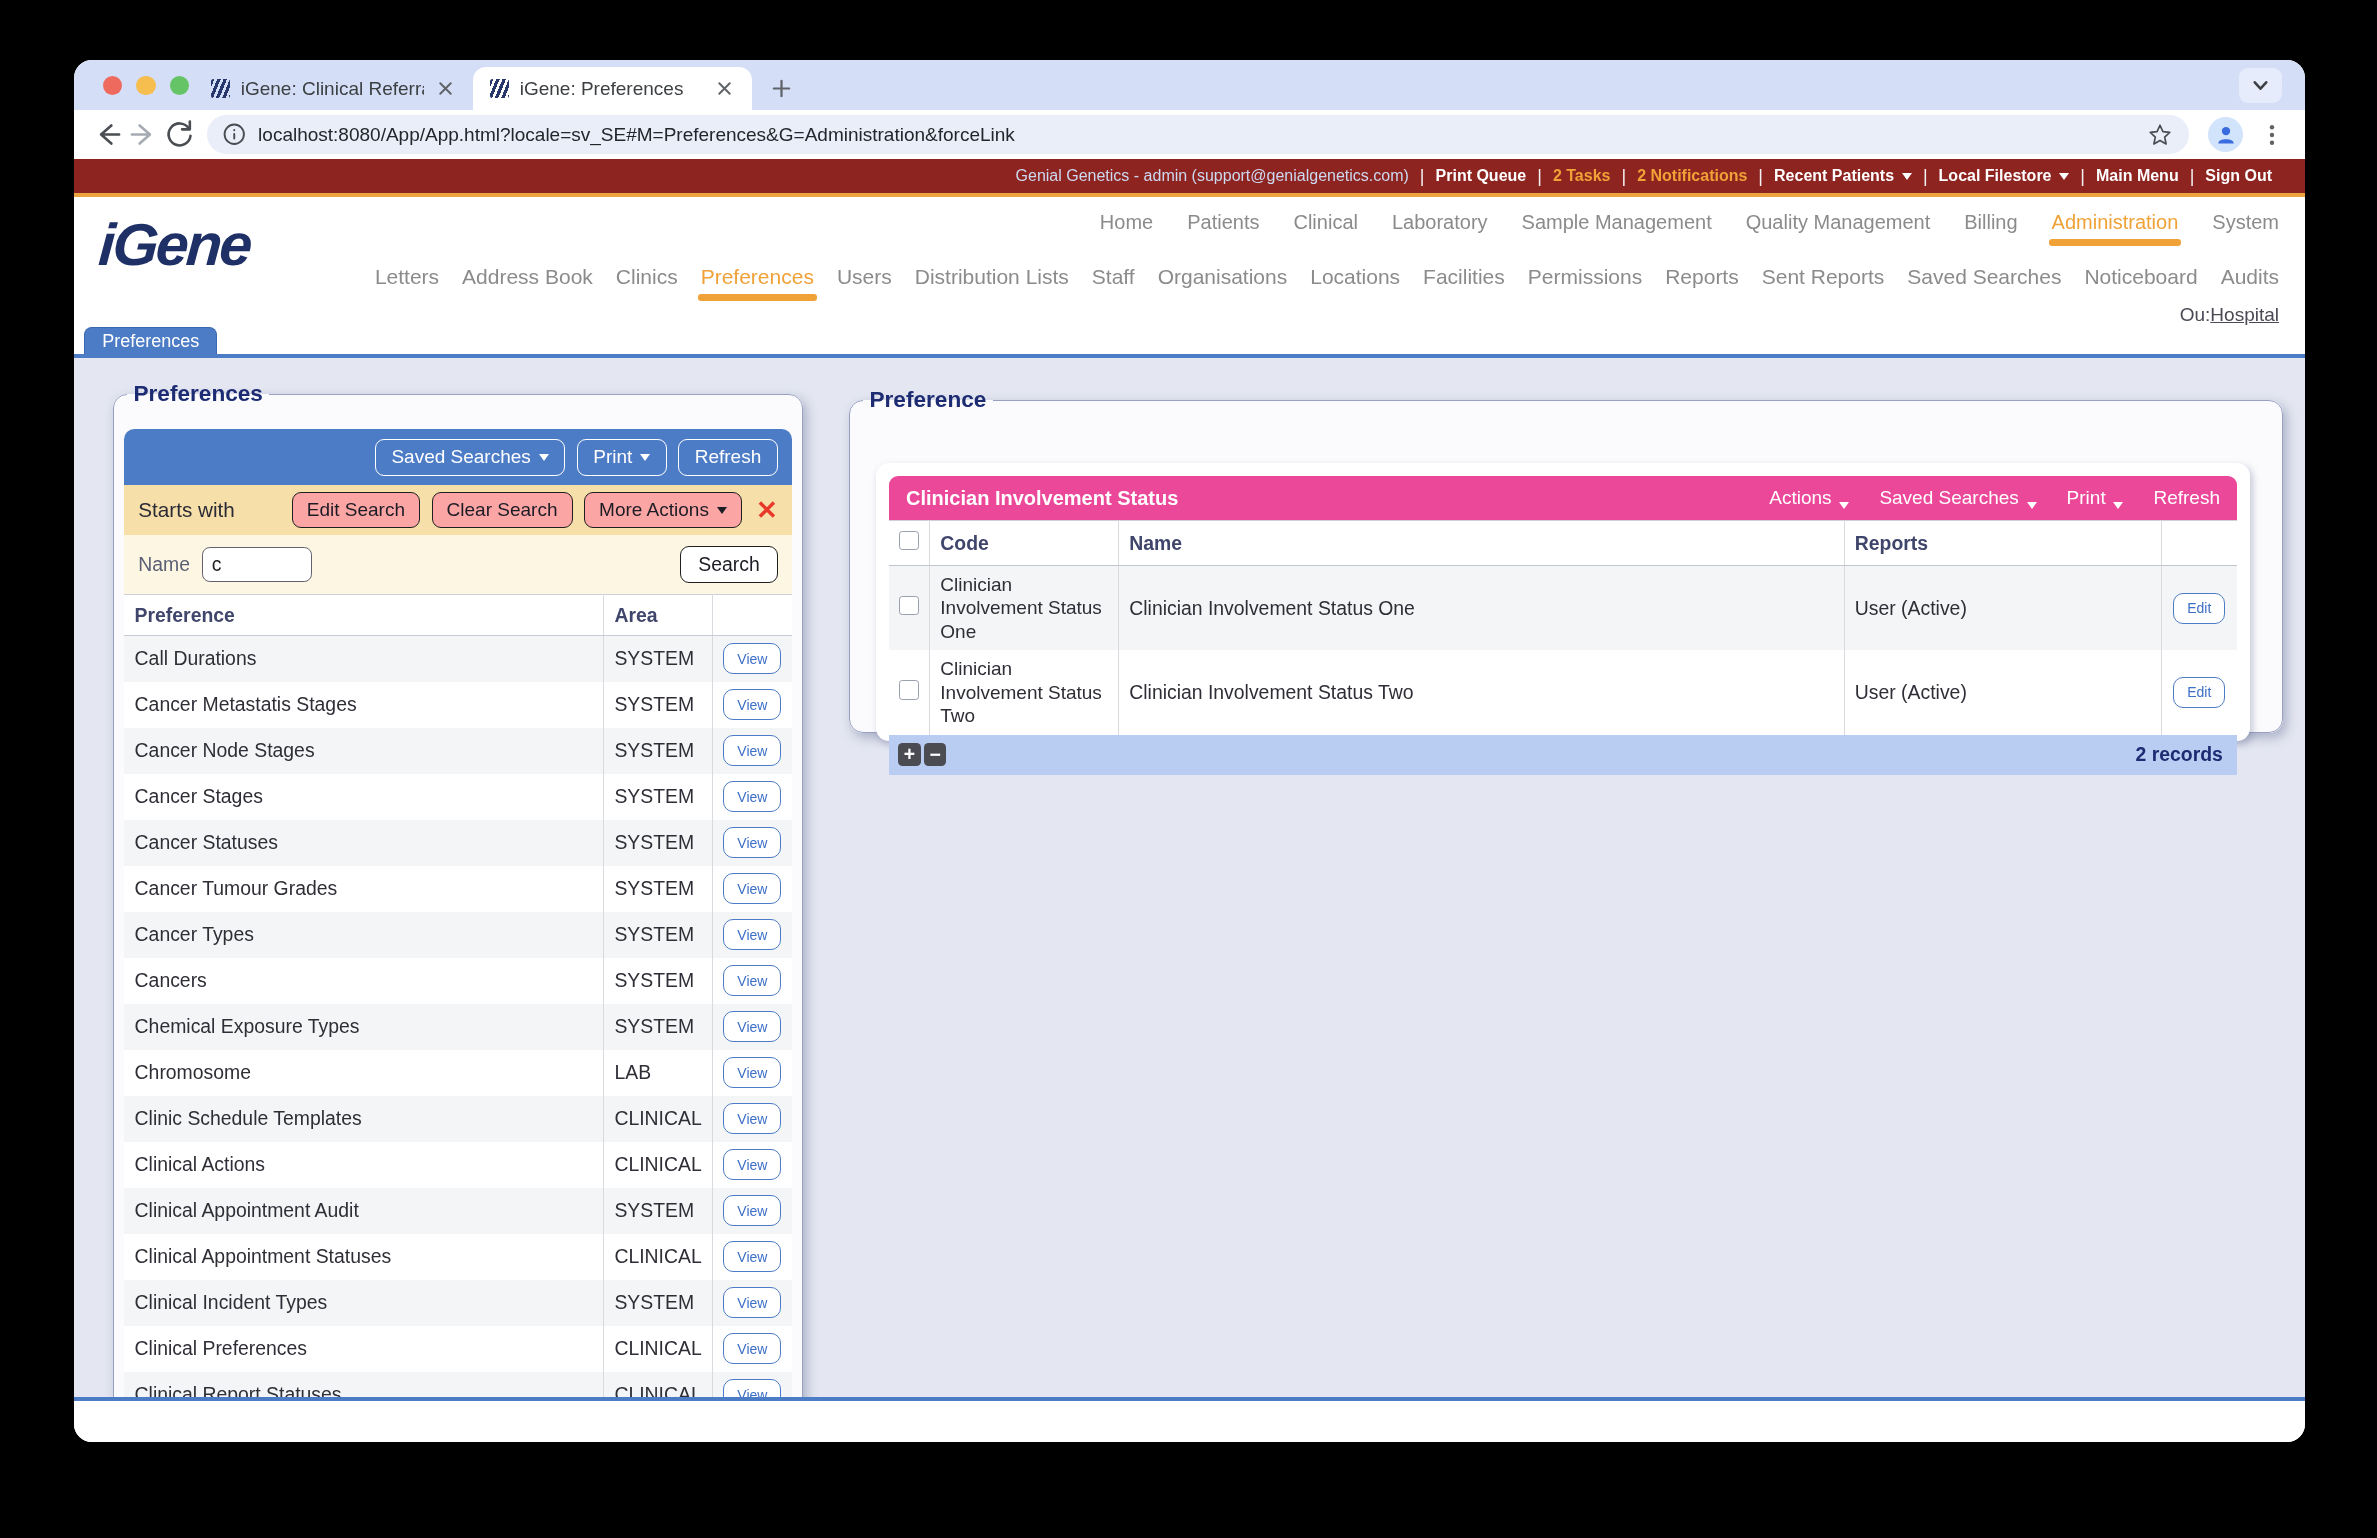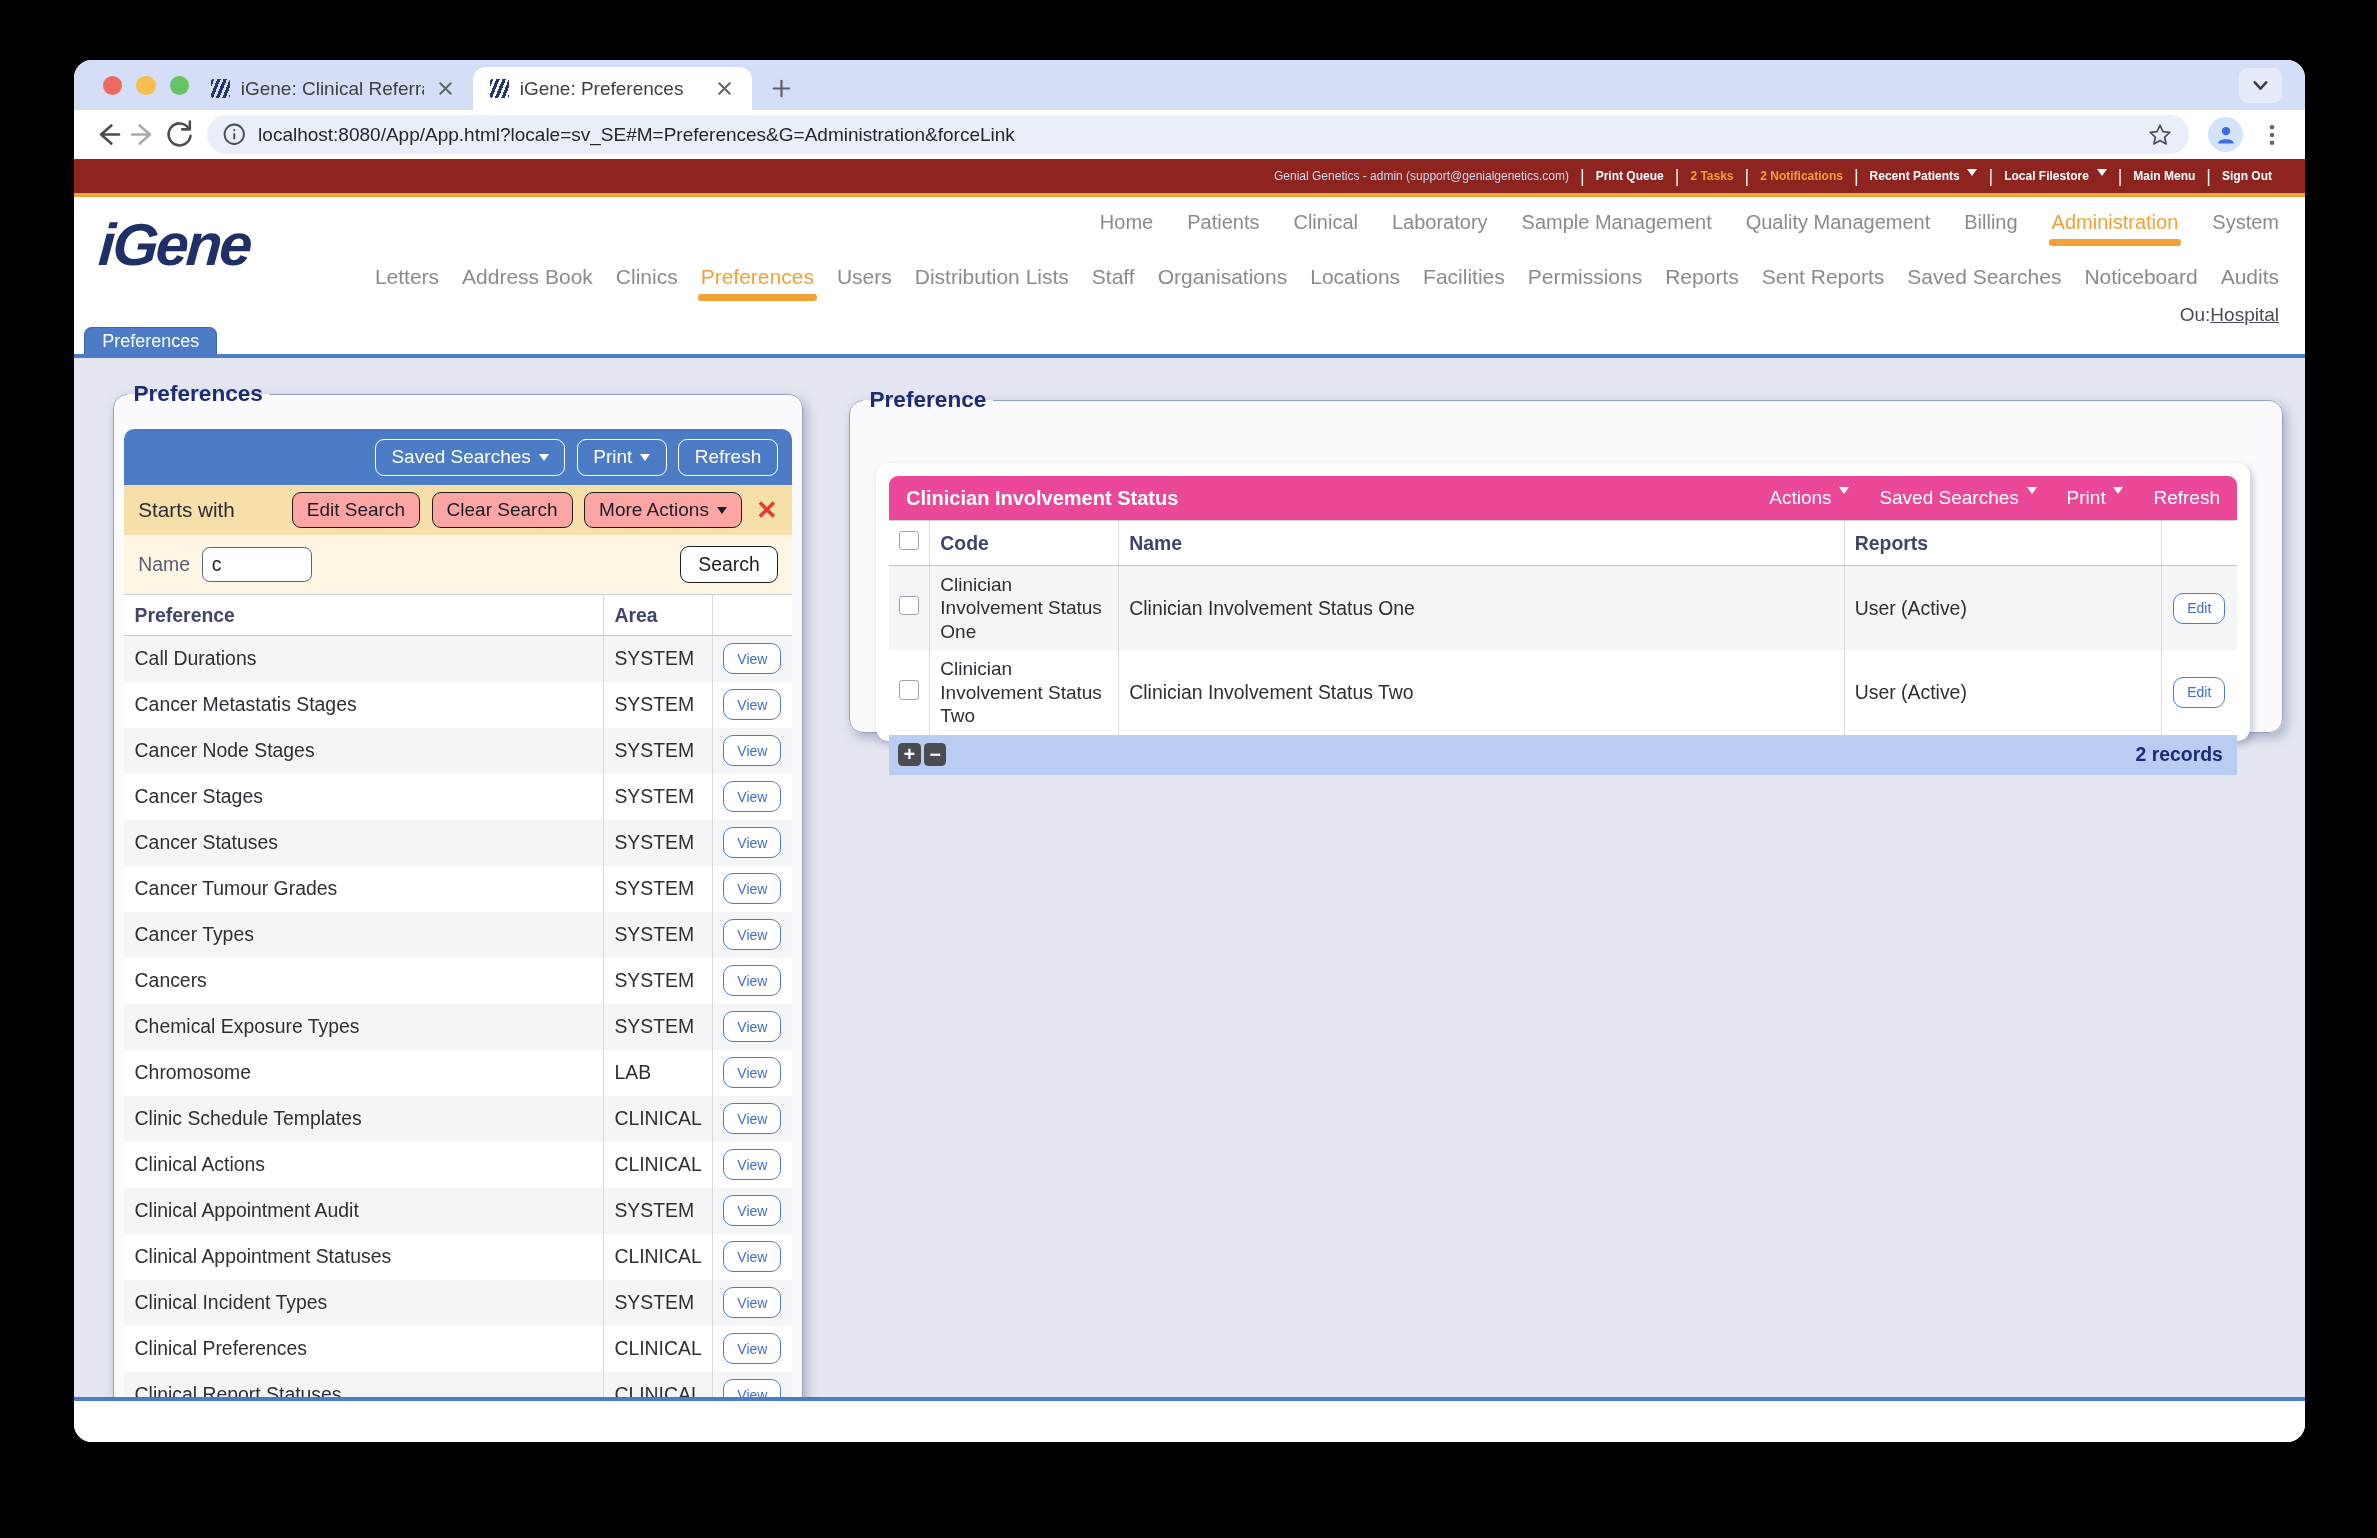--- a/index.html
+++ b/index.html
@@ -31,21 +31,21 @@
   .nav-ico { width: 36px; height: 36px; display: flex; align-items: center; justify-content: center; border: none; background: transparent; }
   .omnibox { flex: 1; height: 39px; margin: 0 9px; background: #e9eef8; border-radius: 19.4px;
              display: flex; align-items: center; gap: 11.6px; padding: 0 15.5px; }
   .url { flex: 1; font-size: 19px; color: #23262b; white-space: nowrap; overflow: hidden; }
   .avatar { width: 35px; height: 35px; border-radius: 50%; background: #d2e3fc;
             display: flex; align-items: center; justify-content: center; margin: 0 10.3px; }
 
   
   .redbar { height: 38px; background: #8e2420; border-bottom: 4.5px solid #eda43c;
             display: flex; align-items: center; justify-content: flex-end; padding: 0 22px; }
-  .rb-item { font-size: 12px; font-weight: 600; padding: 0 11px; display: flex; white-space: nowrap; }
+  .rb-item { font-size: 16px; font-weight: 600; padding: 0 11px; display: flex; align-items: center; white-space: nowrap; }
   .rb-item.muted { color: #cdd9f0; font-weight: 400; }
   .rb-item.normal { color: #ffffff; }
   .rb-item.accent { color: #f0a137; }
   .rb-sep { color: #f2f2f2; font-size: 18px; }
   .caret { width: 0; height: 0; border-left: 5.8px solid transparent; border-right: 5.8px solid transparent;
            border-top: 7.8px solid currentColor; display: inline-block; margin-left: 7.8px; }
 
   
   .appheader { position: relative; height: 129px; background: #fff; }
   .logo { position: absolute; left: 24.5px; top: 14px; font-size: 59px; font-weight: 800; font-style: italic;
@@ -104,21 +104,21 @@
   .pill-btn { background: #fff; border: 1.6px solid #4d7cc7; border-radius: 10px; color: #3d6fc7;
               font-size: 14px; height: 31px; padding: 0 13px; }
 
   
   .card { position: absolute; left: 26px; top: 50px; width: 1374px; height: 278px; background: #fff;
           border-radius: 13px; box-shadow: 2.6px 3.9px 7.8px rgba(100,110,150,.35); padding: 13px; }
   .card-header { height: 44px; background: #ec4899; border-radius: 9px 9px 0 0; display: flex;
                  align-items: center; padding: 0 17px; color: #fff; }
   .card-title { font-weight: bold; font-size: 20px; }
   .header-actions { margin-left: auto; display: flex; gap: 30px; font-size: 19px; }
-  .hdr-action { display: flex; align-items: flex-start; cursor: default; }
+  .hdr-action { display: flex; align-items: flex-end; cursor: default; }
   table.rgrid { width: 100%; border-collapse: collapse; font-size: 19.4px; color: #2e2e36; border-top: 1.3px solid #cfd1d8; }
   table.rgrid th { text-align: left; font-weight: bold; color: #3f456b; height: 45px; padding: 0 10.3px;
                    border-bottom: 1.9px solid #c2c4cc; border-right: 1.3px solid #d9dadf; }
   table.rgrid td { padding: 6.5px 10.3px; border-right: 1.3px solid #d9dadf; }
   table.rgrid th:last-child, table.rgrid td:last-child { border-right: none; }
   table.rgrid tr.odd td { background: #f4f5f7; }
   table.rgrid .col-cb { width: 37px; } .col-code { width: 189px; } .col-status { width: 317px; } .col-act { width: 76px; }
   .checkbox { width: 19.4px; height: 19.4px; border: 1.6px solid #9aa0ad; border-radius: 3.2px; background: #fff; display: inline-block; }
   .code-cell { font-size: 19px; line-height: 1.25; }
   .card-footer { height: 40px; background: #b9cdf3; display: flex; align-items: center; padding: 0 9px; }

